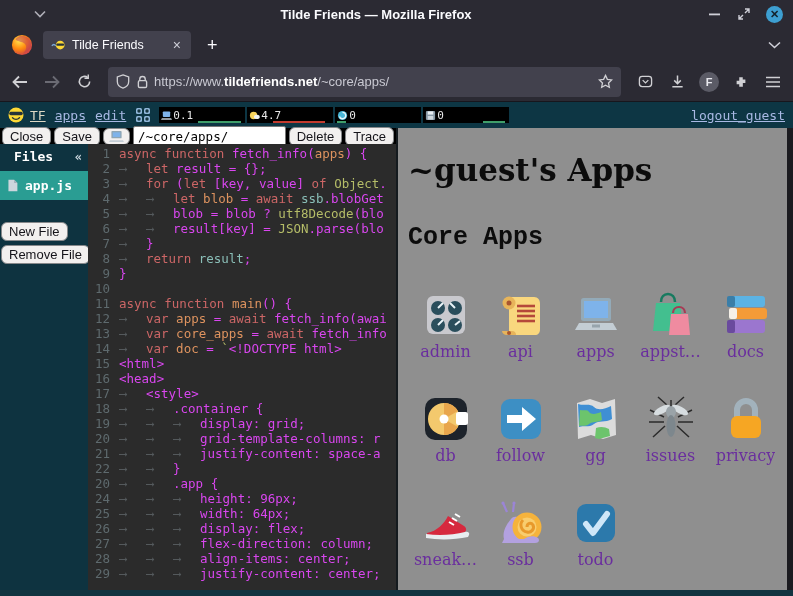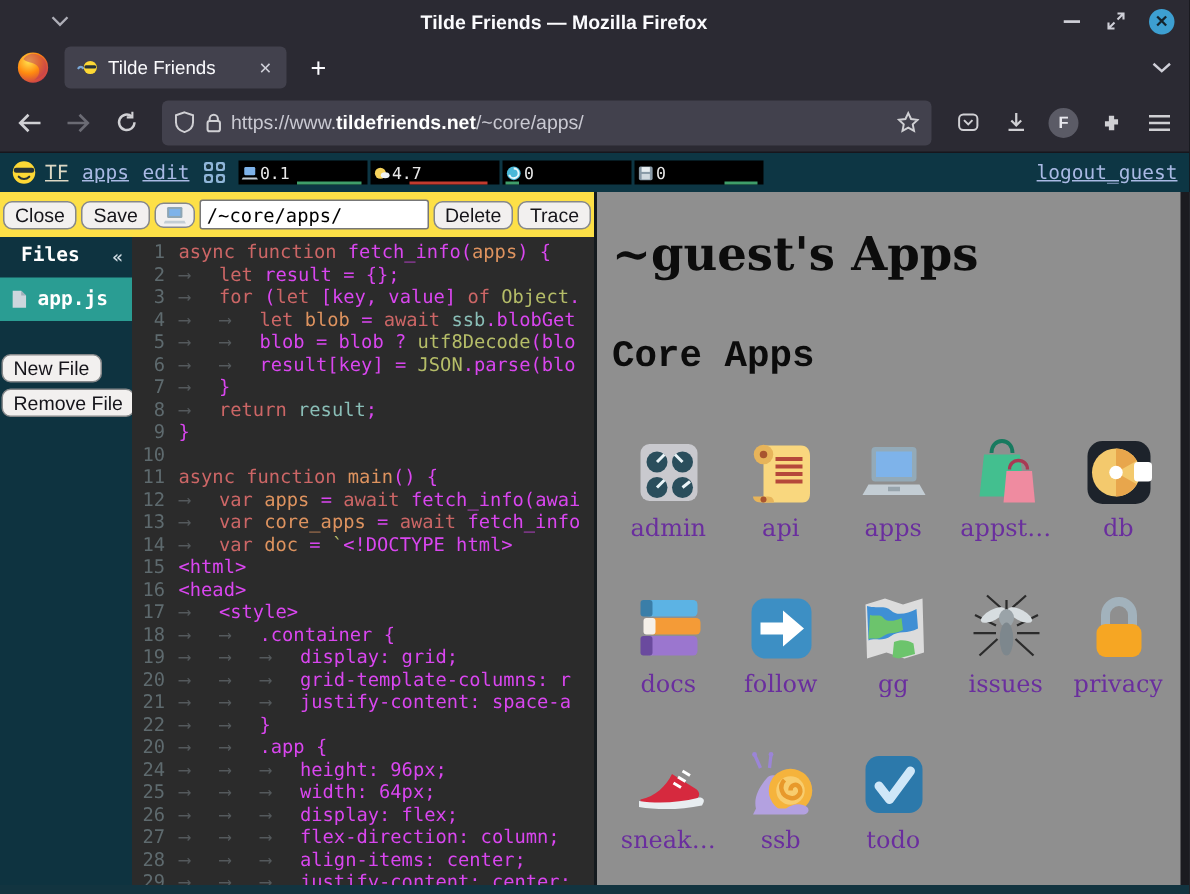--- a/index.html
+++ b/index.html
@@ -39,21 +39,21 @@
   .gauges { display:flex; gap:2px; }
   .gauge { width:86px; height:16px; background:#000; position:relative; display:flex; align-items:center; padding:0 2px; }
   .gauge .g-icon { width:11px; height:11px; flex:none; }
   .gauge .g-value { color:#e8e8e8; font-size:11px; margin-left:1px; }
   .gauge .spark { position:absolute; bottom:0; height:2px; }
   .logout-link { margin-left:auto; color:#a9b9e4; text-decoration:underline; }
 
   
   .content { flex:1; display:flex; min-height:0; }
   .left-col { width:398px; flex:none; display:flex; flex-direction:column; border-right:2px solid #141a1e; }
-  .editor-toolbar { height:30px; background:#fde047; display:flex; align-items:center; gap:3px; padding:0 2px; flex:none; }
+  .editor-toolbar { height:16px; background:#000000; display:flex; align-items:center; gap:3px; padding:0 2px; flex:none; }
   .btn { background:#f2f0ef; border:1px solid #86888a; border-radius:6px; font-size:13px; color:#15141a; padding:1px 7px; font-family:"Liberation Sans", sans-serif; white-space:nowrap; }
   .icon-btn { padding:1px 5px; line-height:0; }
   .path-input { flex:1; min-width:40px; height:20px; border:1px solid #777; border-radius:2px; font-family:"DejaVu Sans Mono", monospace; font-size:12.5px; padding:0 4px; background:#fff; color:#000; }
 
   .workspace { flex:1; display:flex; min-height:0; }
   .sidebar { width:88px; flex:none; background:var(--sidebar-bg,#0e3340); color:#fff; font-family:"DejaVu Sans Mono", monospace; }
   .files-header { display:flex; align-items:center; padding:5px 6px 7px 14px; font-weight:bold; font-size:13px; }
   .files-collapse { margin-left:auto; font-size:12px; color:#cfdbe2; }
   .file-item { display:flex; align-items:center; gap:6px; padding:7px 6px; font-size:13px; font-weight:bold; }
   .file-item.selected { background:var(--selected-file,#2a9d93); }
@@ -412,42 +412,42 @@
                   <path d="M9 12h24l3 28H6z" fill="#43bf8f"></path>
                   <path d="M26 22c0-3.5 2.5-6 6-6s6 2.5 6 6" stroke="#a83a54" stroke-width="2.2" fill="none"></path>
                   <path d="M24 23h17l2 21H22z" fill="#ef8ba0"></path>
                 </svg>
               </span>
               <span class="app-label">appst…</span>
             </a>
             <a class="app-cell">
               <span class="app-icon">
                 <svg viewBox="0 0 48 48">
+                  <rect x="8" y="5" width="35" height="11" rx="3" fill="#5cb3e4"></rect>
+                  <rect x="5" y="5" width="8" height="11" rx="2" fill="#3a7ea8"></rect>
+                  <rect x="10" y="17" width="35" height="11" rx="3" fill="#f49b37"></rect>
+                  <rect x="7" y="17" width="8" height="11" rx="2" fill="#f5f0e8"></rect>
+                  <rect x="8" y="29" width="35" height="13" rx="3" fill="#9b76cf"></rect>
+                  <rect x="5" y="29" width="8" height="13" rx="2" fill="#6a4a9e"></rect>
+                </svg>
+              </span>
+              <span class="app-label">docs</span>
+            </a>
+            <a class="app-cell">
+              <span class="app-icon">
+                <svg viewBox="0 0 48 48">
                   <rect x="3" y="3" width="42" height="42" rx="10" fill="#1d232b"></rect>
                   <circle cx="22" cy="24" r="16" fill="#f3c96d"></circle>
                   <path d="M22 8a16 16 0 0 1 13.9 8.1L22 24z" fill="#e8a64c"></path>
                   <path d="M22 40a16 16 0 0 0 13.9-8.1L22 24z" fill="#e8a64c"></path>
                   <circle cx="22" cy="24" r="4.5" fill="#fff"></circle>
                   <rect x="34" y="17" width="12" height="13" rx="2.5" fill="#fff"></rect>
                 </svg>
               </span>
               <span class="app-label">db</span>
-            </a>
-            <a class="app-cell">
-              <span class="app-icon">
-                <svg viewBox="0 0 48 48">
-                  <rect x="8" y="5" width="35" height="11" rx="3" fill="#5cb3e4"></rect>
-                  <rect x="5" y="5" width="8" height="11" rx="2" fill="#3a7ea8"></rect>
-                  <rect x="10" y="17" width="35" height="11" rx="3" fill="#f49b37"></rect>
-                  <rect x="7" y="17" width="8" height="11" rx="2" fill="#f5f0e8"></rect>
-                  <rect x="8" y="29" width="35" height="13" rx="3" fill="#9b76cf"></rect>
-                  <rect x="5" y="29" width="8" height="13" rx="2" fill="#6a4a9e"></rect>
-                </svg>
-              </span>
-              <span class="app-label">docs</span>
             </a>
             <a class="app-cell">
               <span class="app-icon">
                 <svg viewBox="0 0 48 48">
                   <rect x="4" y="4" width="40" height="40" rx="9" fill="#3d8fc4"></rect>
                   <path d="M10 20h15v-8l14 12-14 12v-8H10z" fill="#fff"></path>
                 </svg>
               </span>
               <span class="app-label">follow</span>
             </a>

